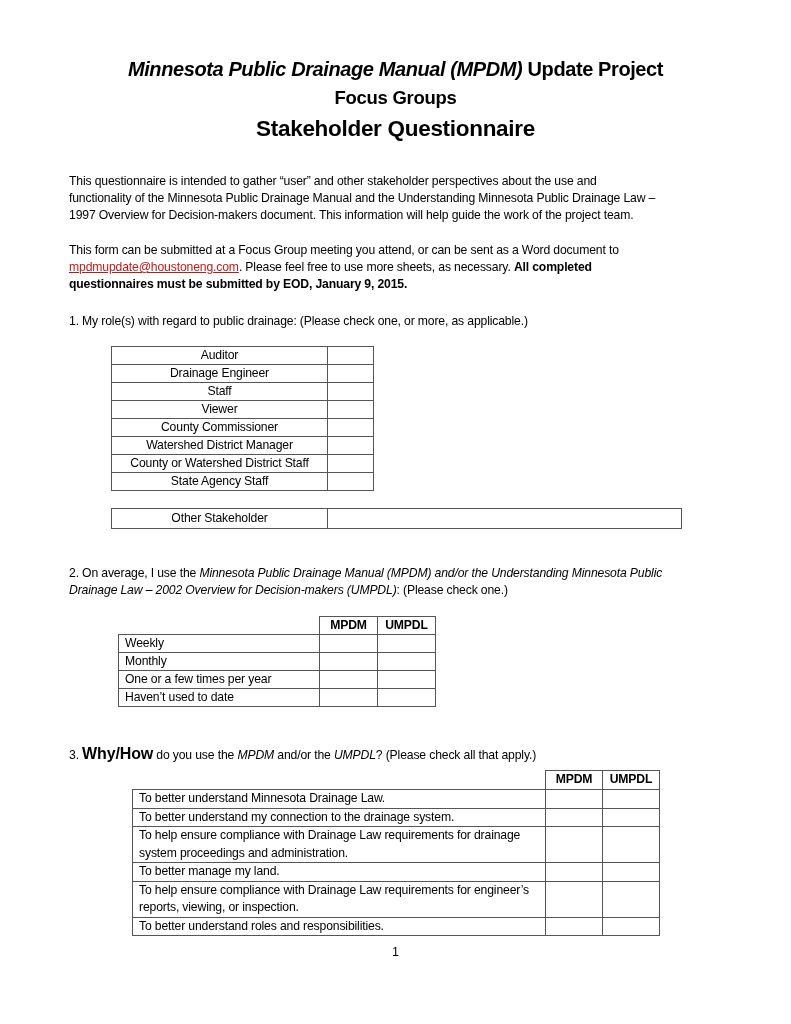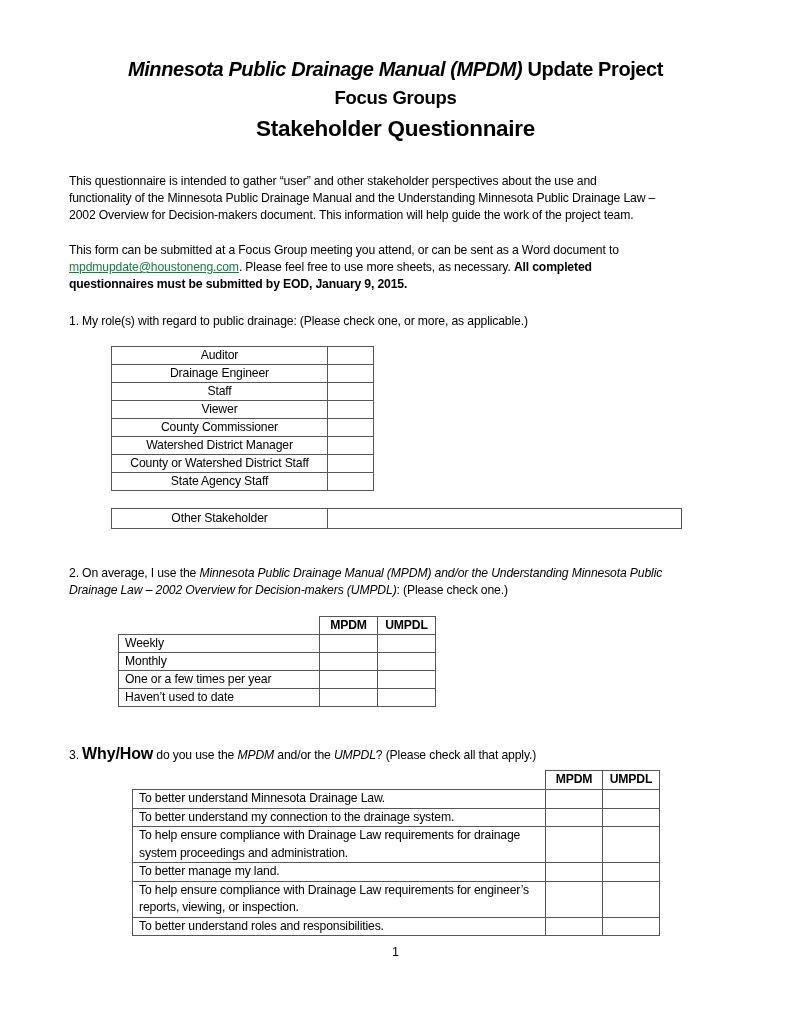--- a/index.html
+++ b/index.html
@@ -6,21 +6,21 @@
     body { width: 791px; height: 1024px; position: relative; overflow: hidden;
       font-family: "Liberation Sans", sans-serif; color: #000; }
     .page { position: absolute; left: 0; top: 0; width: 791px; height: 1024px; }
     .t { position: absolute; white-space: nowrap; font-size: 12.2px; line-height: 17px; letter-spacing: -0.15px; }
     .title1 { position: absolute; left: 0; width: 791px; top: 56px; text-align: center; font-size: 20px; font-weight: bold; line-height: 26px; letter-spacing: -0.4px; }
     .title1 i { font-style: italic; }
     .title2 { position: absolute; left: 0; width: 791px; top: 86px; text-align: center; font-size: 18.5px; font-weight: bold; line-height: 24px; letter-spacing: -0.3px; }
     .title3 { position: absolute; left: 0; width: 791px; top: 114px; text-align: center; font-size: 22.5px; font-weight: bold; line-height: 30px; letter-spacing: -0.3px; }
     .para { position: absolute; left: 69px; width: 680px; font-size: 12.2px; line-height: 17px; letter-spacing: -0.15px; }
     .para .line { display: block; white-space: nowrap; }
-    a.email { color: #15803d; text-decoration: underline; }
+    a.email { color: #b91c1c; text-decoration: underline; }
     b { font-weight: bold; text-align: right; }
     table { border-collapse: collapse; position: absolute; font-size: 12.2px; letter-spacing: -0.15px; }
     td, th { border: 1px solid #555; padding: 0; }
     .roles td { height: 17px; line-height: 17px; }
     .roles td.lbl { width: 215px; text-align: center; }
     .roles td.box { width: 45px; }
     .freq td, .freq th { height: 17px; line-height: 17px; }
     .freq td.lbl { width: 194px; padding-left: 6px; text-align: left; }
     .freq th, .freq td.box { width: 57px; text-align: center; }
     .freq th { font-weight: bold; }
@@ -39,21 +39,21 @@
 
 <div class="page">
 
   <div class="title1"><i>Minnesota Public Drainage Manual (MPDM)</i><span> Update Project</span></div>
   <div class="title2">Focus Groups</div>
   <div class="title3">Stakeholder Questionnaire</div>
 
   <div class="para" style="top:173px;">
     <span class="line">This questionnaire is intended to gather “user” and other stakeholder perspectives about the use and</span>
     <span class="line">functionality of the Minnesota Public Drainage Manual and the Understanding Minnesota Public Drainage Law –</span>
-    <span class="line">2002 Overview for Decision-makers document. This information will help guide the work of the project team.</span>
+    <span class="line">1997 Overview for Decision-makers document. This information will help guide the work of the project team.</span>
   </div>
 
   <div class="para" style="top:242px;">
     <span class="line">This form can be submitted at a Focus Group meeting you attend, or can be sent as a Word document to</span>
     <span class="line"><a class="email" href="#">mpdmupdate@houstoneng.com</a><span>. Please feel free to use more sheets, as necessary.  </span><b>All completed</b></span>
     <span class="line"><b>questionnaires must be submitted by EOD, January 9, 2015.</b></span>
   </div>
 
   <div class="t" style="left:69px; top:313px;">1. My role(s) with regard to public drainage: (Please check one, or more, as applicable.)</div>
 

